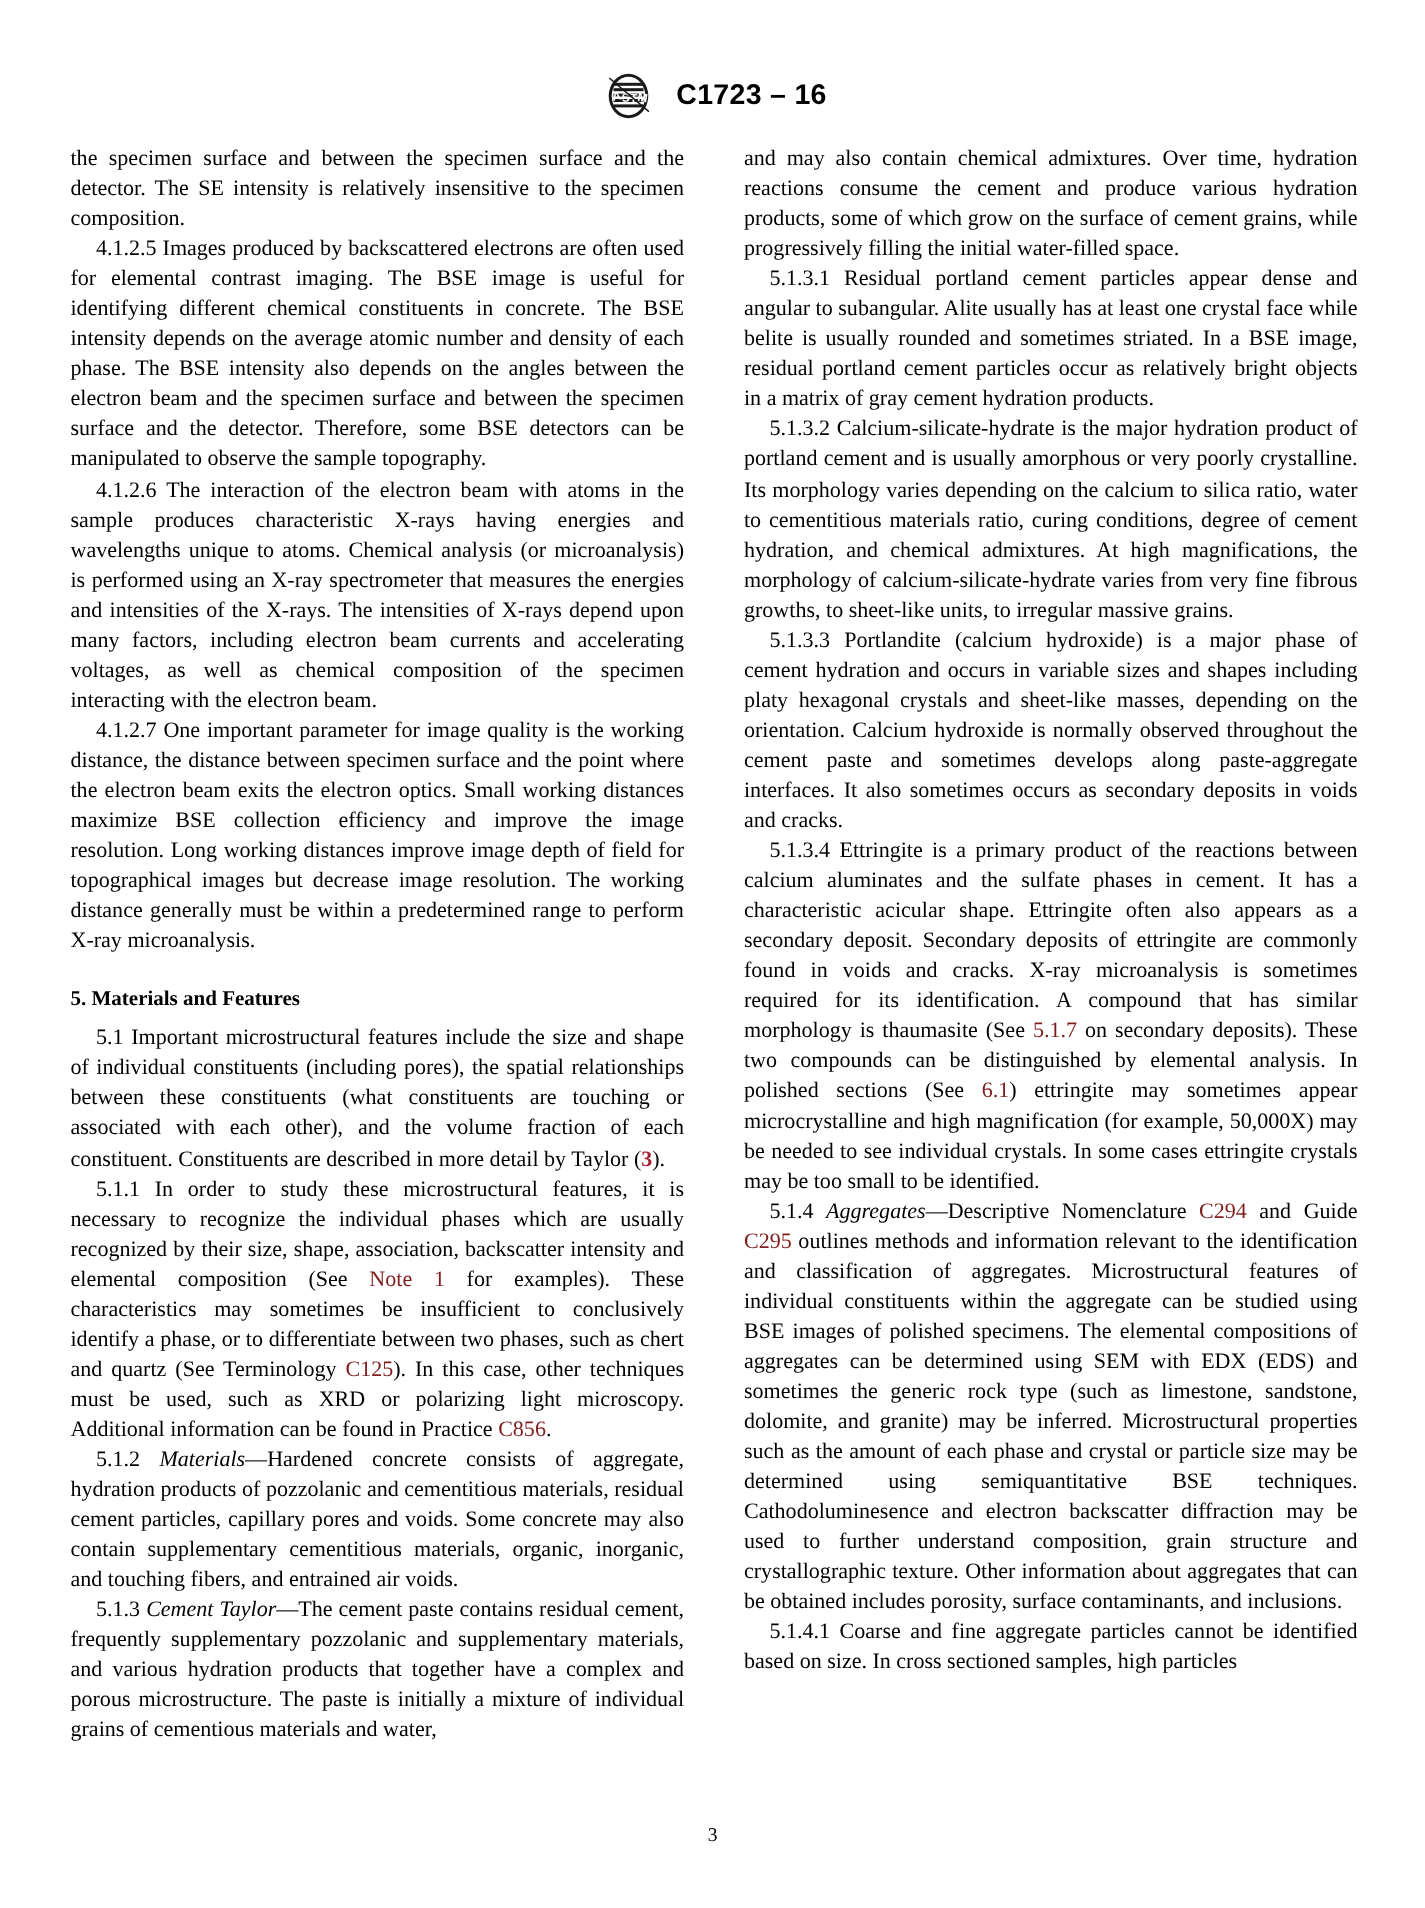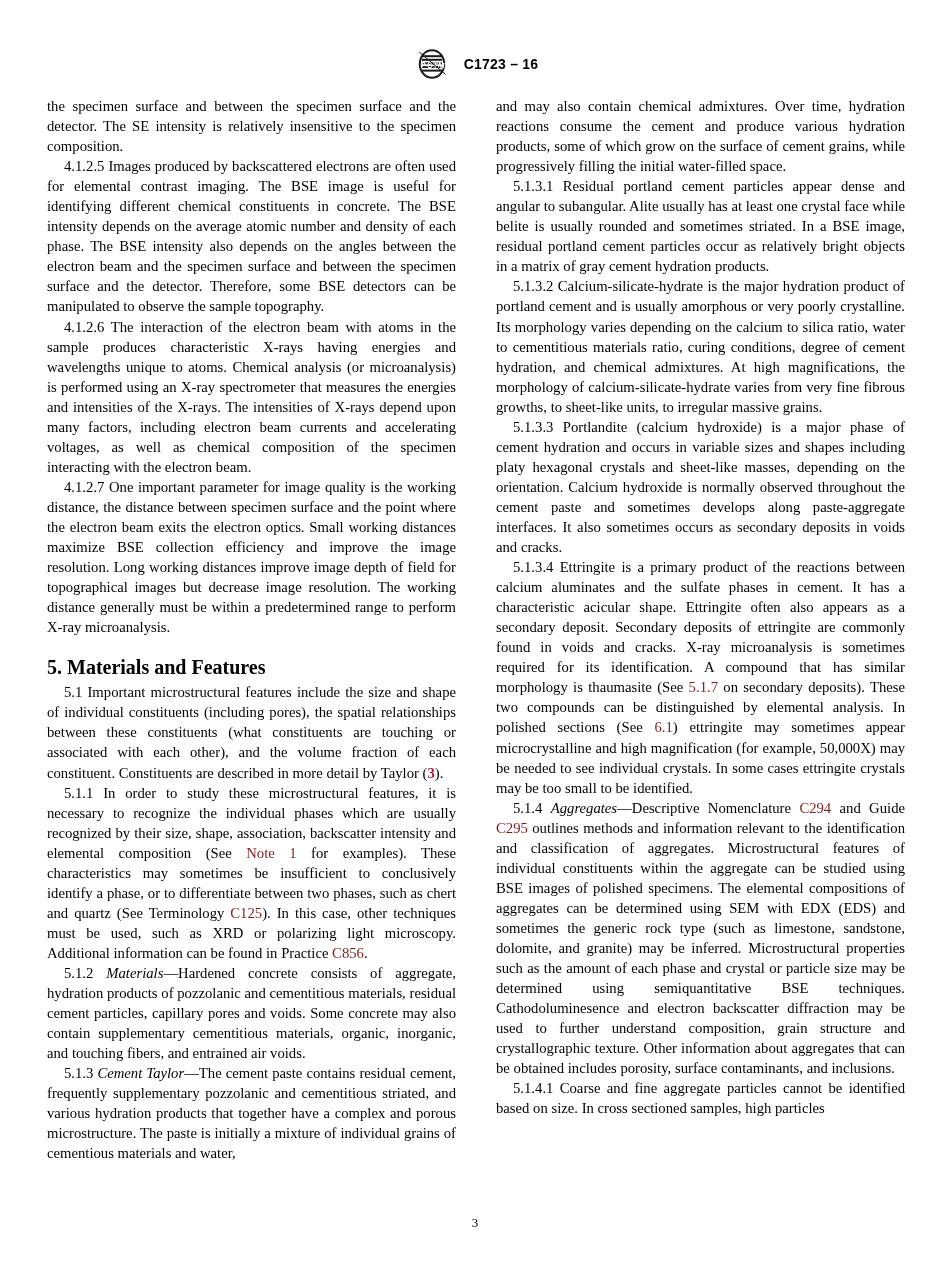--- a/index.html
+++ b/index.html
@@ -29,21 +29,21 @@
     gap: 12px;
   }
   .astm-logo {
     width: 40px;
     height: 32px;
     flex: none;
     display: block;
   }
   .header-designation {
     font-family: "Liberation Sans", "DejaVu Sans", sans-serif;
-    font-size: 14px;
+    font-size: 19px;
     font-weight: bold;
     letter-spacing: 0.2px;
     white-space: nowrap;
   }
 
   
   .columns {
     position: absolute;
     top: 96px;
     left: 47px;
@@ -68,21 +68,21 @@
     word-spacing: 0px;
   }
   p.indent {
     text-indent: 17px;
   }
   p.noindent {
     text-indent: 0;
   }
   h2.section-heading {
     margin: 0;
-    font-size: 20px;
+    font-size: 14px;
     line-height: 20.05px;
     font-weight: bold;
     text-align: left;
   }
   .spacer-before-heading { height: 20px; }
   .spacer-after-heading { height: 5px; }
 
   .lnk {
     color: #7f1d1d;
   }
@@ -137,21 +137,21 @@
         <p class="para indent"><span>4.1.2.6 The interaction of the electron beam with atoms in the sample produces characteristic X-rays having energies and wavelengths unique to atoms. Chemical analysis (or microanalysis) is performed using an X-ray spectrometer that measures the energies and intensities of the X-rays. The intensities of X-rays depend upon many factors, including electron beam currents and accelerating voltages, as well as chemical composition of the specimen interacting with the electron beam.</span></p>
         <p class="para indent"><span>4.1.2.7 One important parameter for image quality is the working distance, the distance between specimen surface and the point where the electron beam exits the electron optics. Small working distances maximize BSE collection efficiency and improve the image resolution. Long working distances improve image depth of field for topographical images but decrease image resolution. The working distance generally must be within a predetermined range to perform X-ray microanalysis.</span></p>
       </div>
     <div class="spacer-before-heading"></div>
     <h2 class="section-heading">5.  Materials and Features</h2>
     <div class="spacer-after-heading"></div>
     <div id="left-paras-after">
         <p class="para indent"><span>5.1 Important microstructural features include the size and shape of individual constituents (including pores), the spatial relationships between these constituents (what constituents are touching or associated with each other), and the volume fraction of each constituent. Constituents are described in more detail by Taylor (</span><span class="lnk-bold">3</span><span>).</span></p>
         <p class="para indent"><span>5.1.1 In order to study these microstructural features, it is necessary to recognize the individual phases which are usually recognized by their size, shape, association, backscatter intensity and elemental composition (See </span><span class="lnk">Note 1</span><span> for examples). These characteristics may sometimes be insufficient to conclusively identify a phase, or to differentiate between two phases, such as chert and quartz (See Terminology </span><span class="lnk">C125</span><span>). In this case, other techniques must be used, such as XRD or polarizing light microscopy. Additional information can be found in Practice </span><span class="lnk">C856</span><span>.</span></p>
         <p class="para indent"><span>5.1.2 </span><em class="term">Materials</em><span>—Hardened concrete consists of aggregate, hydration products of pozzolanic and cementitious materials, residual cement particles, capillary pores and voids. Some concrete may also contain supplementary cementitious materials, organic, inorganic, and touching fibers, and entrained air voids.</span></p>
-        <p class="para indent"><span>5.1.3 </span><em class="term">Cement Taylor</em><span>—The cement paste contains residual cement, frequently supplementary pozzolanic and cementitious striated, and various hydration products that together have a complex and porous microstructure. The paste is initially a mixture of individual grains of cementious materials and water,</span></p>
+        <p class="para indent"><span>5.1.3 </span><em class="term">Cement Taylor</em><span>—The cement paste contains residual cement, frequently supplementary pozzolanic and supplementary materials, and various hydration products that together have a complex and porous microstructure. The paste is initially a mixture of individual grains of cementious materials and water,</span></p>
       </div>
   </div>
 
   <div class="column">
     <div id="right-paras">
         <p class="para noindent"><span>and may also contain chemical admixtures. Over time, hydration reactions consume the cement and produce various hydration products, some of which grow on the surface of cement grains, while progressively filling the initial water-filled space.</span></p>
         <p class="para indent"><span>5.1.3.1 Residual portland cement particles appear dense and angular to subangular. Alite usually has at least one crystal face while belite is usually rounded and sometimes striated. In a BSE image, residual portland cement particles occur as relatively bright objects in a matrix of gray cement hydration products.</span></p>
         <p class="para indent"><span>5.1.3.2 Calcium-silicate-hydrate is the major hydration product of portland cement and is usually amorphous or very poorly crystalline. Its morphology varies depending on the calcium to silica ratio, water to cementitious materials ratio, curing conditions, degree of cement hydration, and chemical admixtures. At high magnifications, the morphology of calcium-silicate-hydrate varies from very fine fibrous growths, to sheet-like units, to irregular massive grains.</span></p>
         <p class="para indent"><span>5.1.3.3 Portlandite (calcium hydroxide) is a major phase of cement hydration and occurs in variable sizes and shapes including platy hexagonal crystals and sheet-like masses, depending on the orientation. Calcium hydroxide is normally observed throughout the cement paste and sometimes develops along paste-aggregate interfaces. It also sometimes occurs as secondary deposits in voids and cracks.</span></p>
         <p class="para indent"><span>5.1.3.4 Ettringite is a primary product of the reactions between calcium aluminates and the sulfate phases in cement. It has a characteristic acicular shape. Ettringite often also appears as a secondary deposit. Secondary deposits of ettringite are commonly found in voids and cracks. X-ray microanalysis is sometimes required for its identification. A compound that has similar morphology is thaumasite (See </span><span class="lnk">5.1.7</span><span> on secondary deposits). These two compounds can be distinguished by elemental analysis. In polished sections (See </span><span class="lnk">6.1</span><span>) ettringite may sometimes appear microcrystalline and high magnification (for example, 50,000X) may be needed to see individual crystals. In some cases ettringite crystals may be too small to be identified.</span></p>

